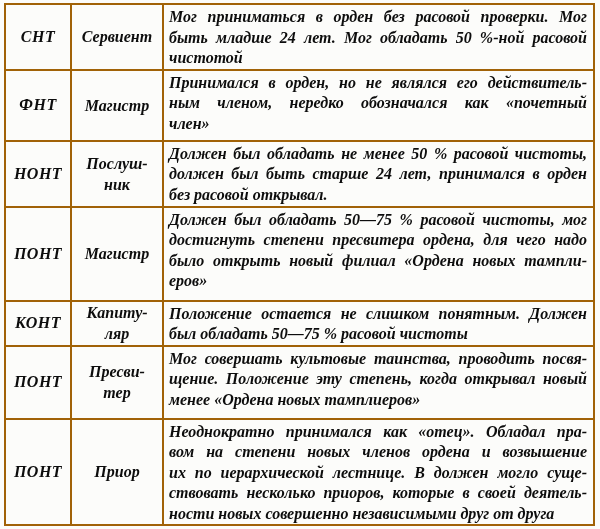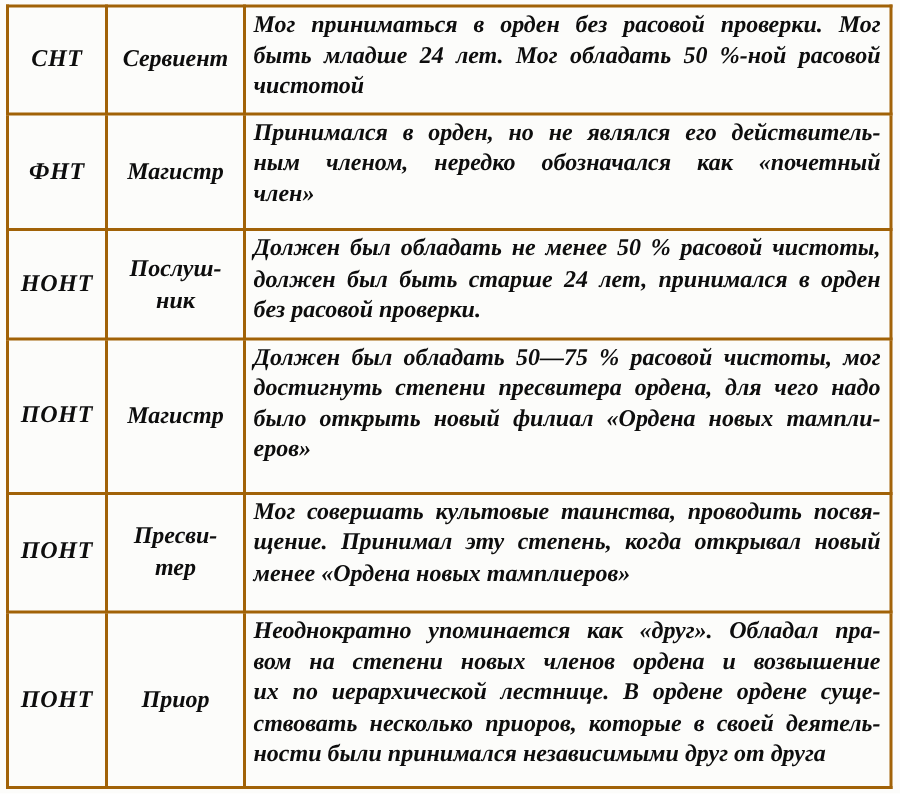--- a/index.html
+++ b/index.html
@@ -98,55 +98,66 @@
         </tr>
         <tr style="height: 66px;">
           <td class="abbr">НОНТ</td>
           <td class="title">
             <div>Послуш-</div>
             <div>ник</div>
           </td>
           <td class="desc">
             <div class="line">Должен был обладать не менее 50 % расовой чистоты,</div>
             <div class="line">должен был быть старше 24 лет, принимался в орден</div>
-            <div class="line last">без расовой проверки.</div>
+            <div class="line last">без расовой открывал.</div>
           </td>
         </tr>
         <tr style="height: 94px;">
           <td class="abbr">ПОНТ</td>
           <td class="title">
             <div>Магистр</div>
           </td>
           <td class="desc">
             <div class="line">Должен был обладать 50—75 % расовой чистоты, мог</div>
             <div class="line">достигнуть степени пресвитера ордена, для чего надо</div>
             <div class="line">было открыть новый филиал «Ордена новых тампли-</div>
             <div class="line last">еров»</div>
           </td>
         </tr>
+        <tr style="height: 45px;">
+          <td class="abbr">КОНТ</td>
+          <td class="title">
+            <div>Капиту-</div>
+            <div>ляр</div>
+          </td>
+          <td class="desc">
+            <div class="line">Положение остается не слишком понятным. Должен</div>
+            <div class="line last">был обладать 50—75 % расовой чистоты</div>
+          </td>
+        </tr>
         <tr style="height: 73px;">
           <td class="abbr">ПОНТ</td>
           <td class="title">
             <div>Пресви-</div>
             <div>тер</div>
           </td>
           <td class="desc">
             <div class="line">Мог совершать культовые таинства, проводить посвя-</div>
-            <div class="line">щение. Принимал эту степень, когда открывал новый</div>
+            <div class="line">щение. Положение эту степень, когда открывал новый</div>
             <div class="line last">менее «Ордена новых тамплиеров»</div>
           </td>
         </tr>
         <tr style="height: 104px;">
           <td class="abbr">ПОНТ</td>
           <td class="title">
             <div>Приор</div>
           </td>
           <td class="desc">
-            <div class="line">Неоднократно упоминается как «друг». Обладал пра-</div>
+            <div class="line">Неоднократно принимался как «отец». Обладал пра-</div>
             <div class="line">вом на степени новых членов ордена и возвышение</div>
-            <div class="line">их по иерархической лестнице. В ордене ордене суще-</div>
+            <div class="line">их по иерархической лестнице. В должен могло суще-</div>
             <div class="line">ствовать несколько приоров, которые в своей деятель-</div>
-            <div class="line last">ности были принимался независимыми друг от друга</div>
+            <div class="line last">ности новых совершенно независимыми друг от друга</div>
           </td>
         </tr>
       </tbody>
   </table>
 </div>
 
 </body></html>

